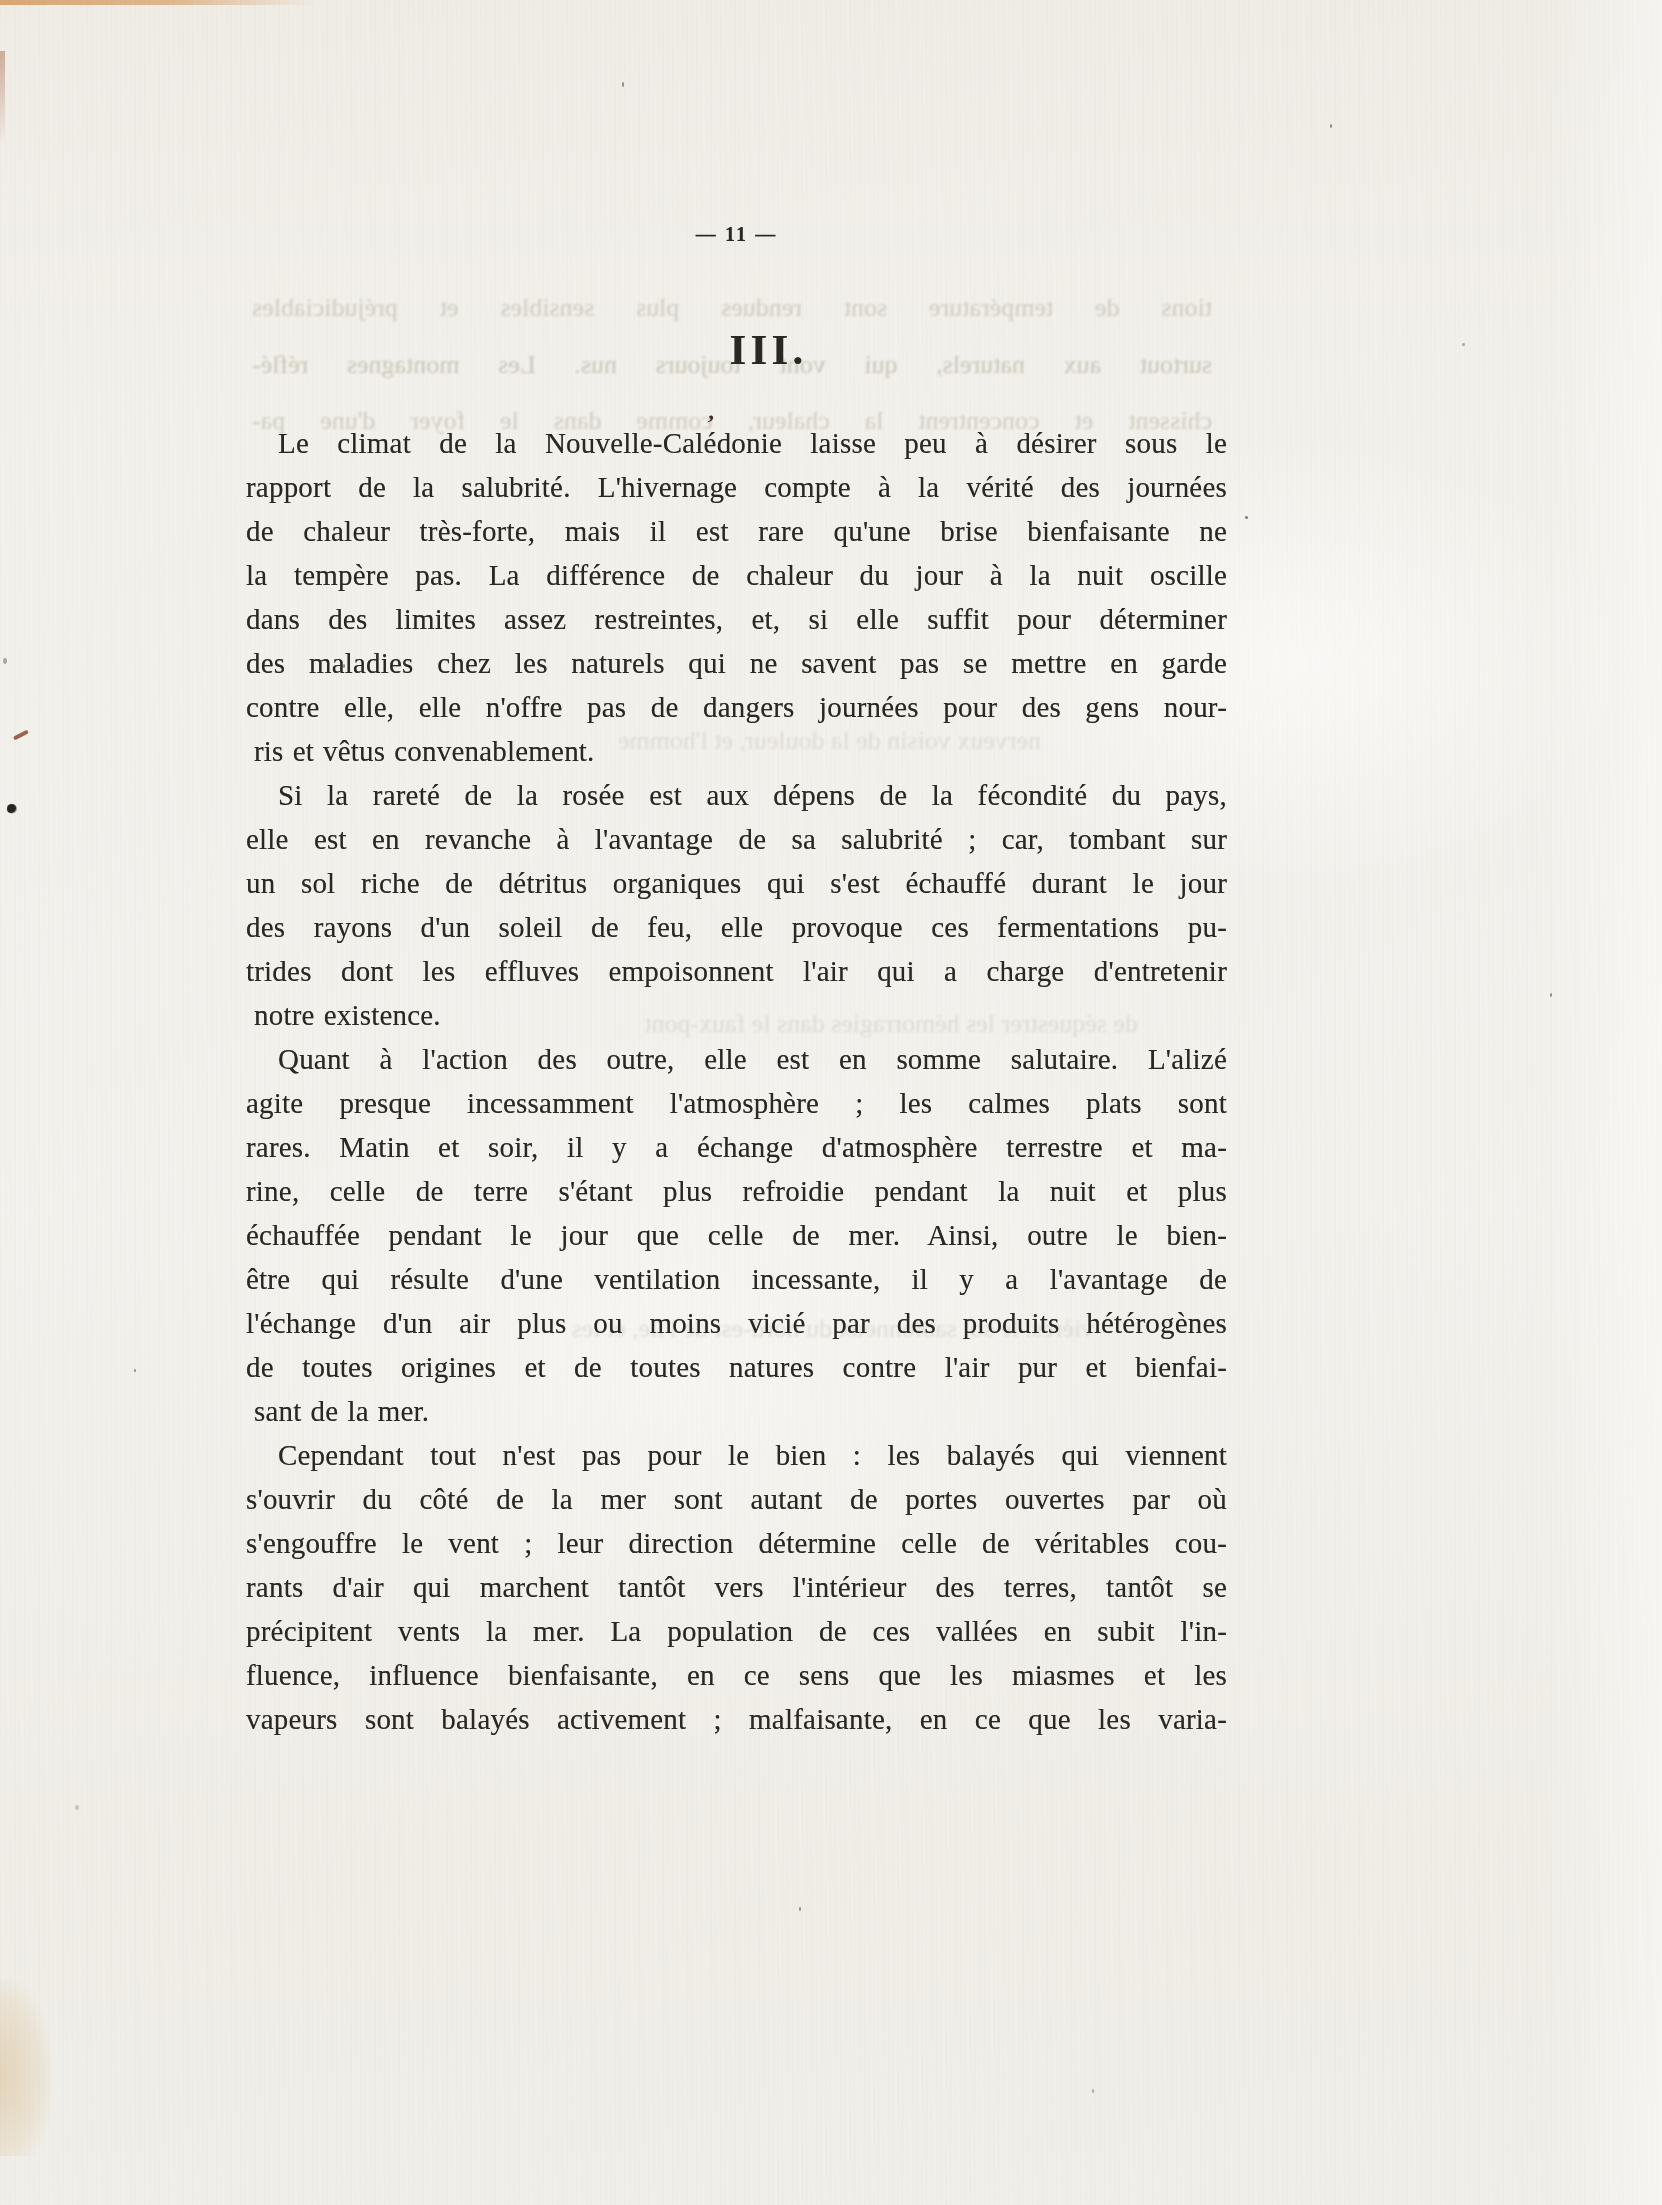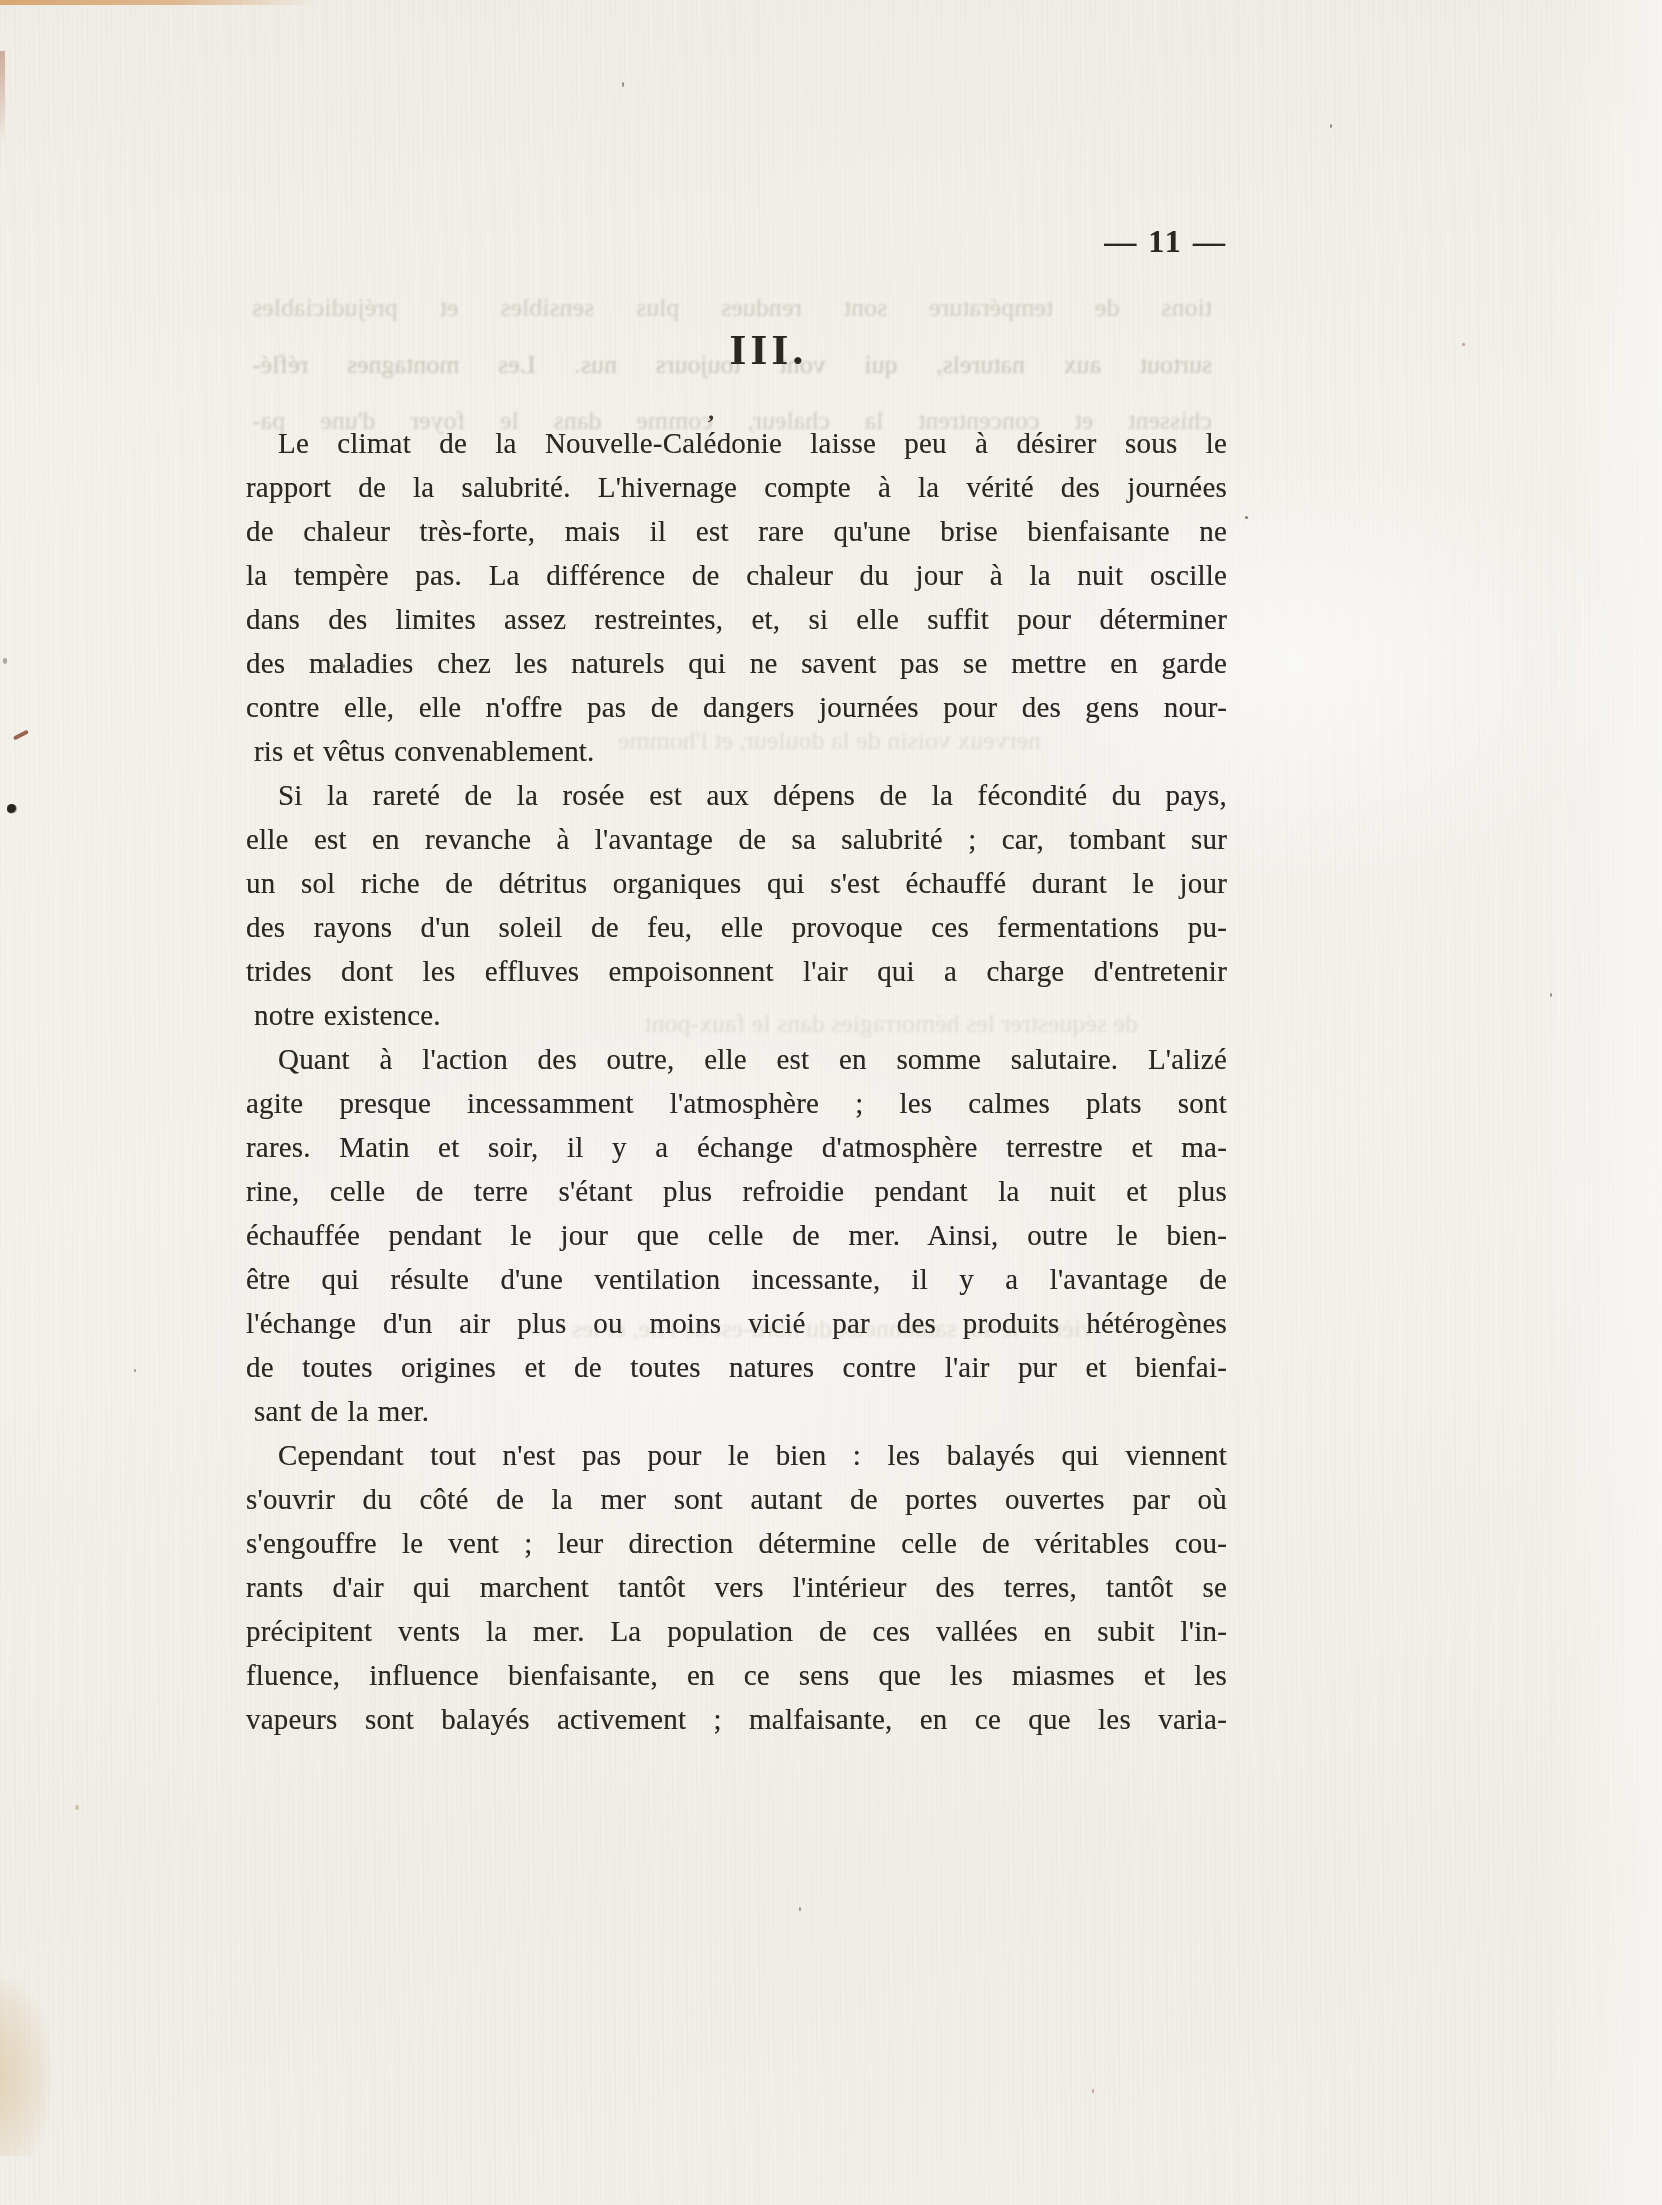--- a/index.html
+++ b/index.html
@@ -13,21 +13,21 @@
     background:
       radial-gradient(ellipse 483px 322px at 78% 30%, rgba(255,255,255,.55), rgba(255,255,255,0) 70%),
       radial-gradient(ellipse 644px 483px at 40% 62%, rgba(255,255,255,.35), rgba(255,255,255,0) 75%),
       repeating-linear-gradient(90deg, rgba(120,115,100,.022) 0 1.1px, rgba(0,0,0,0) 1.1px 4.8px),
       repeating-linear-gradient(88deg, rgba(255,255,255,.05) 0 2.7px, rgba(0,0,0,0) 2.7px 12.3px),
       linear-gradient(180deg,#efece5 0%,#f2f0ea 18%,#f3f1ec 55%,#efede6 85%,#f0eee8 100%);
   }
   
   .pagenum{
     position:absolute;left:246px;top:223px;width:981px;
-    text-align:right;font-size:32px;font-weight:bold;letter-spacing:2.1px;
+    text-align:center;font-size:20px;font-weight:bold;letter-spacing:2.1px;
     text-shadow:0 0 0.5px rgba(43,40,36,.55);
     z-index:3;
   }
   .heading{
     position:absolute;left:278px;top:325px;width:981px;
     text-align:center;font-size:43px;font-weight:bold;letter-spacing:4.3px;
     text-shadow:0 0 0.5px rgba(43,40,36,.6);
     z-index:3;
   }
   .stray{

